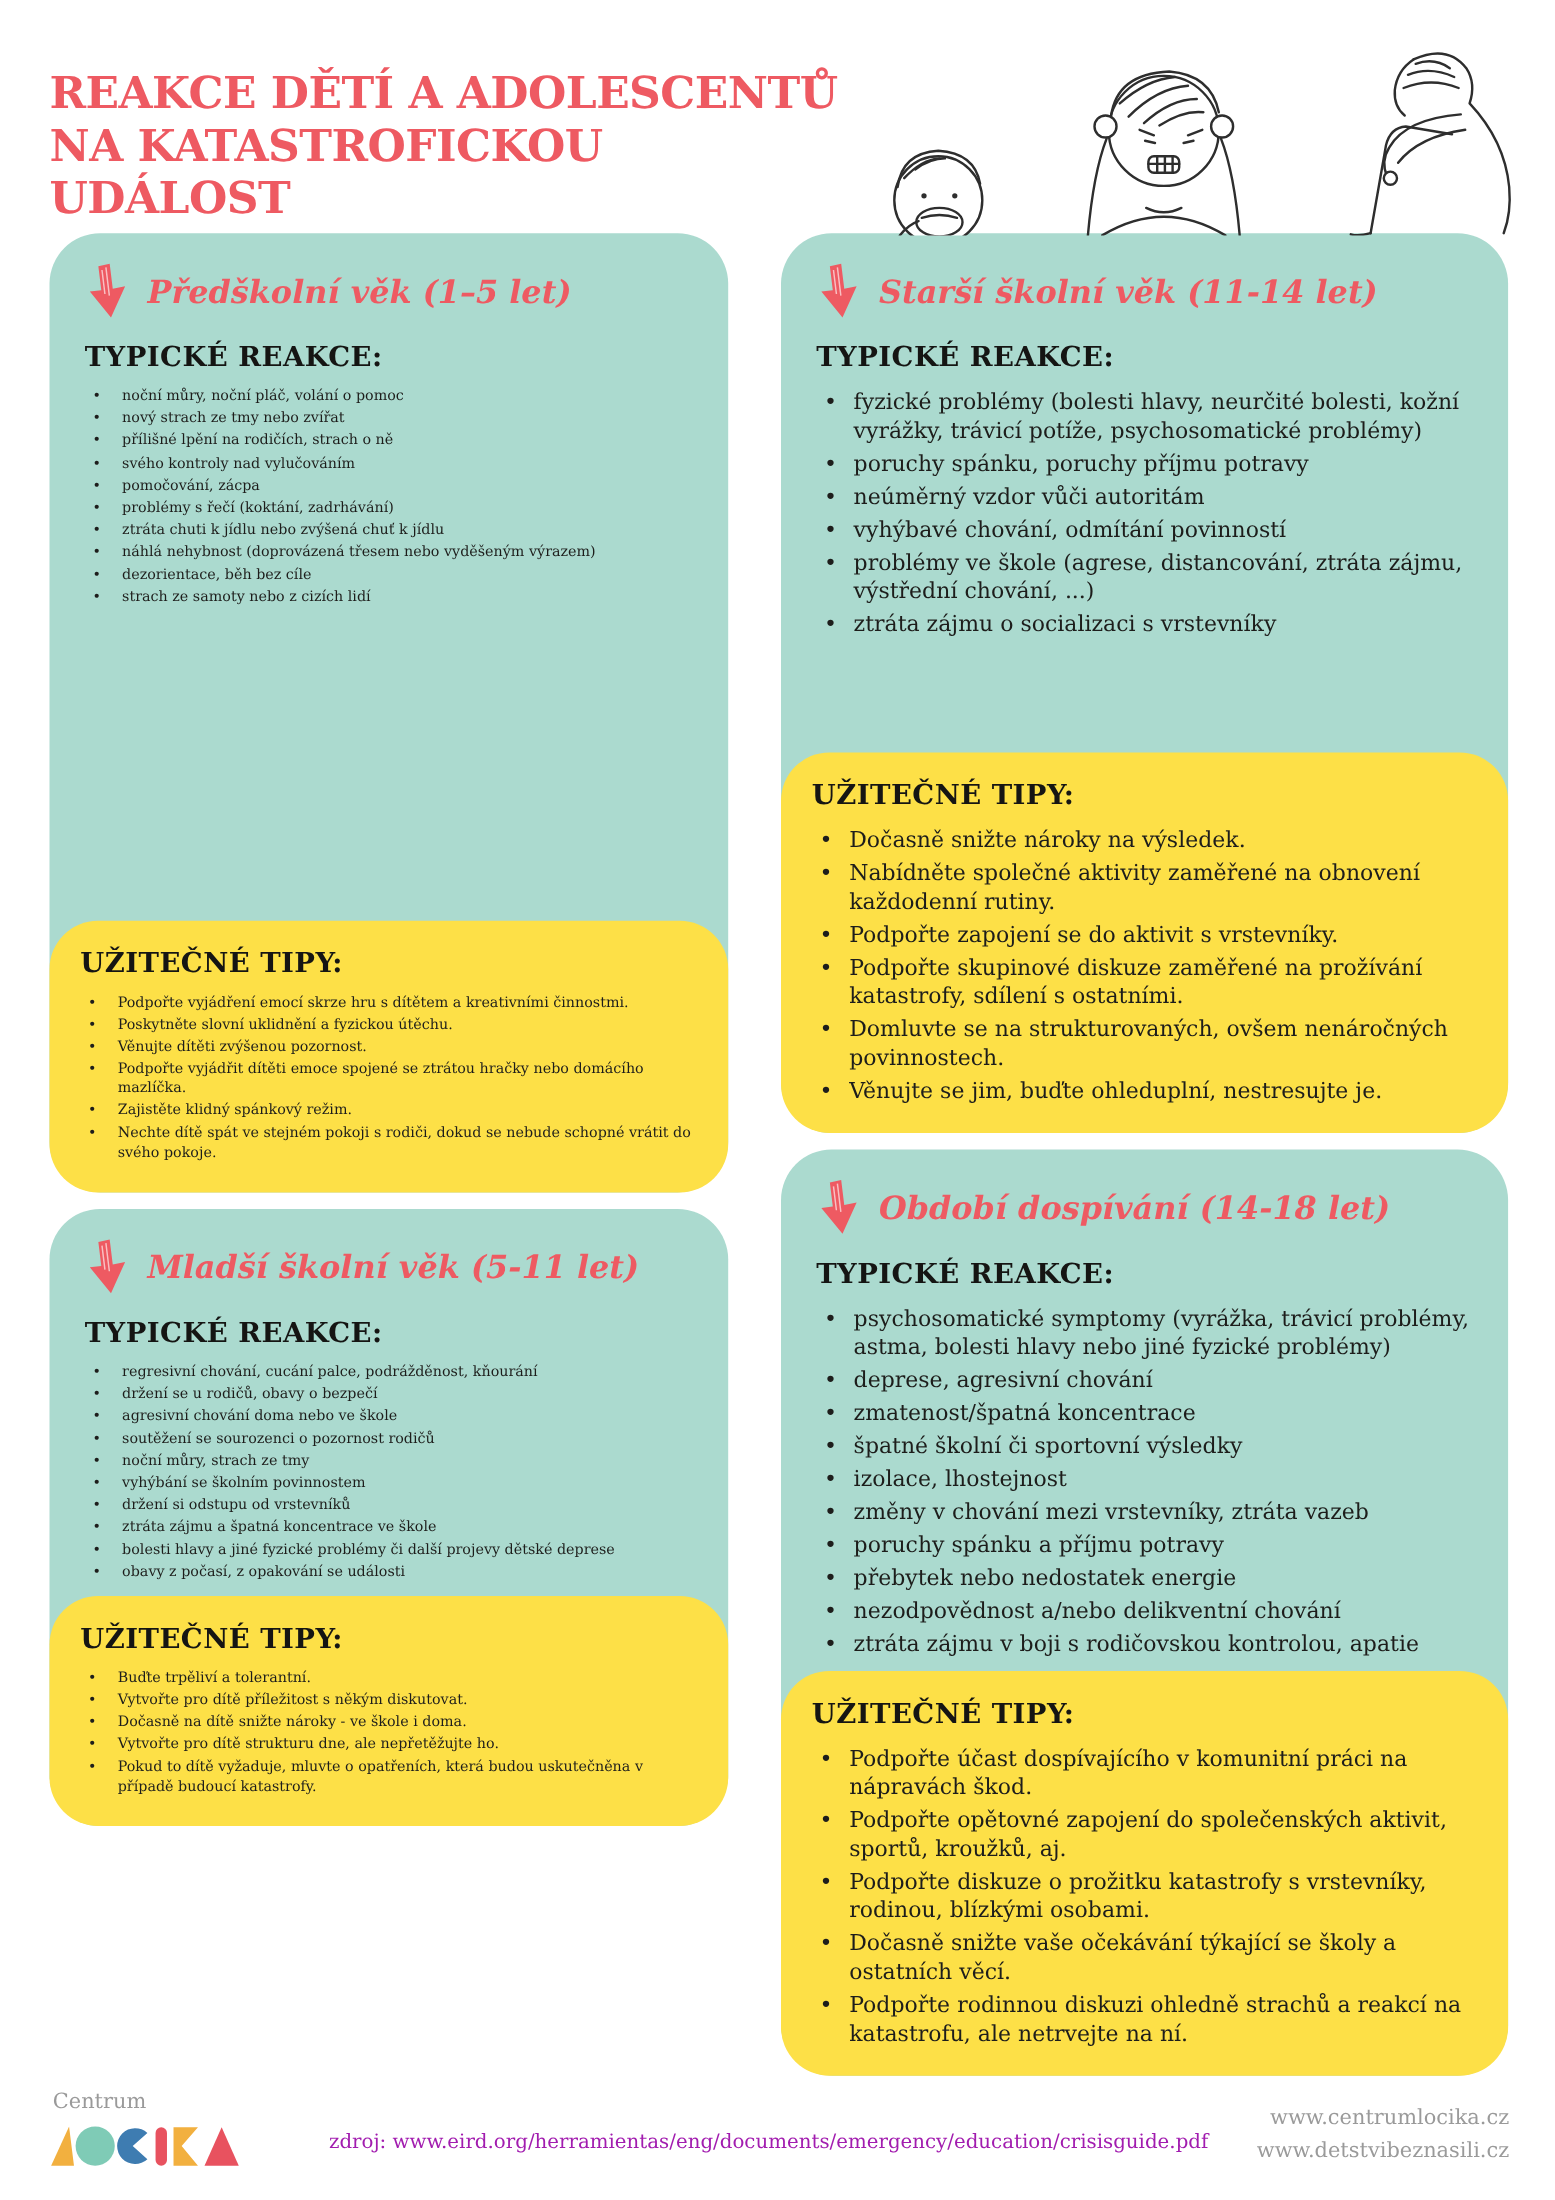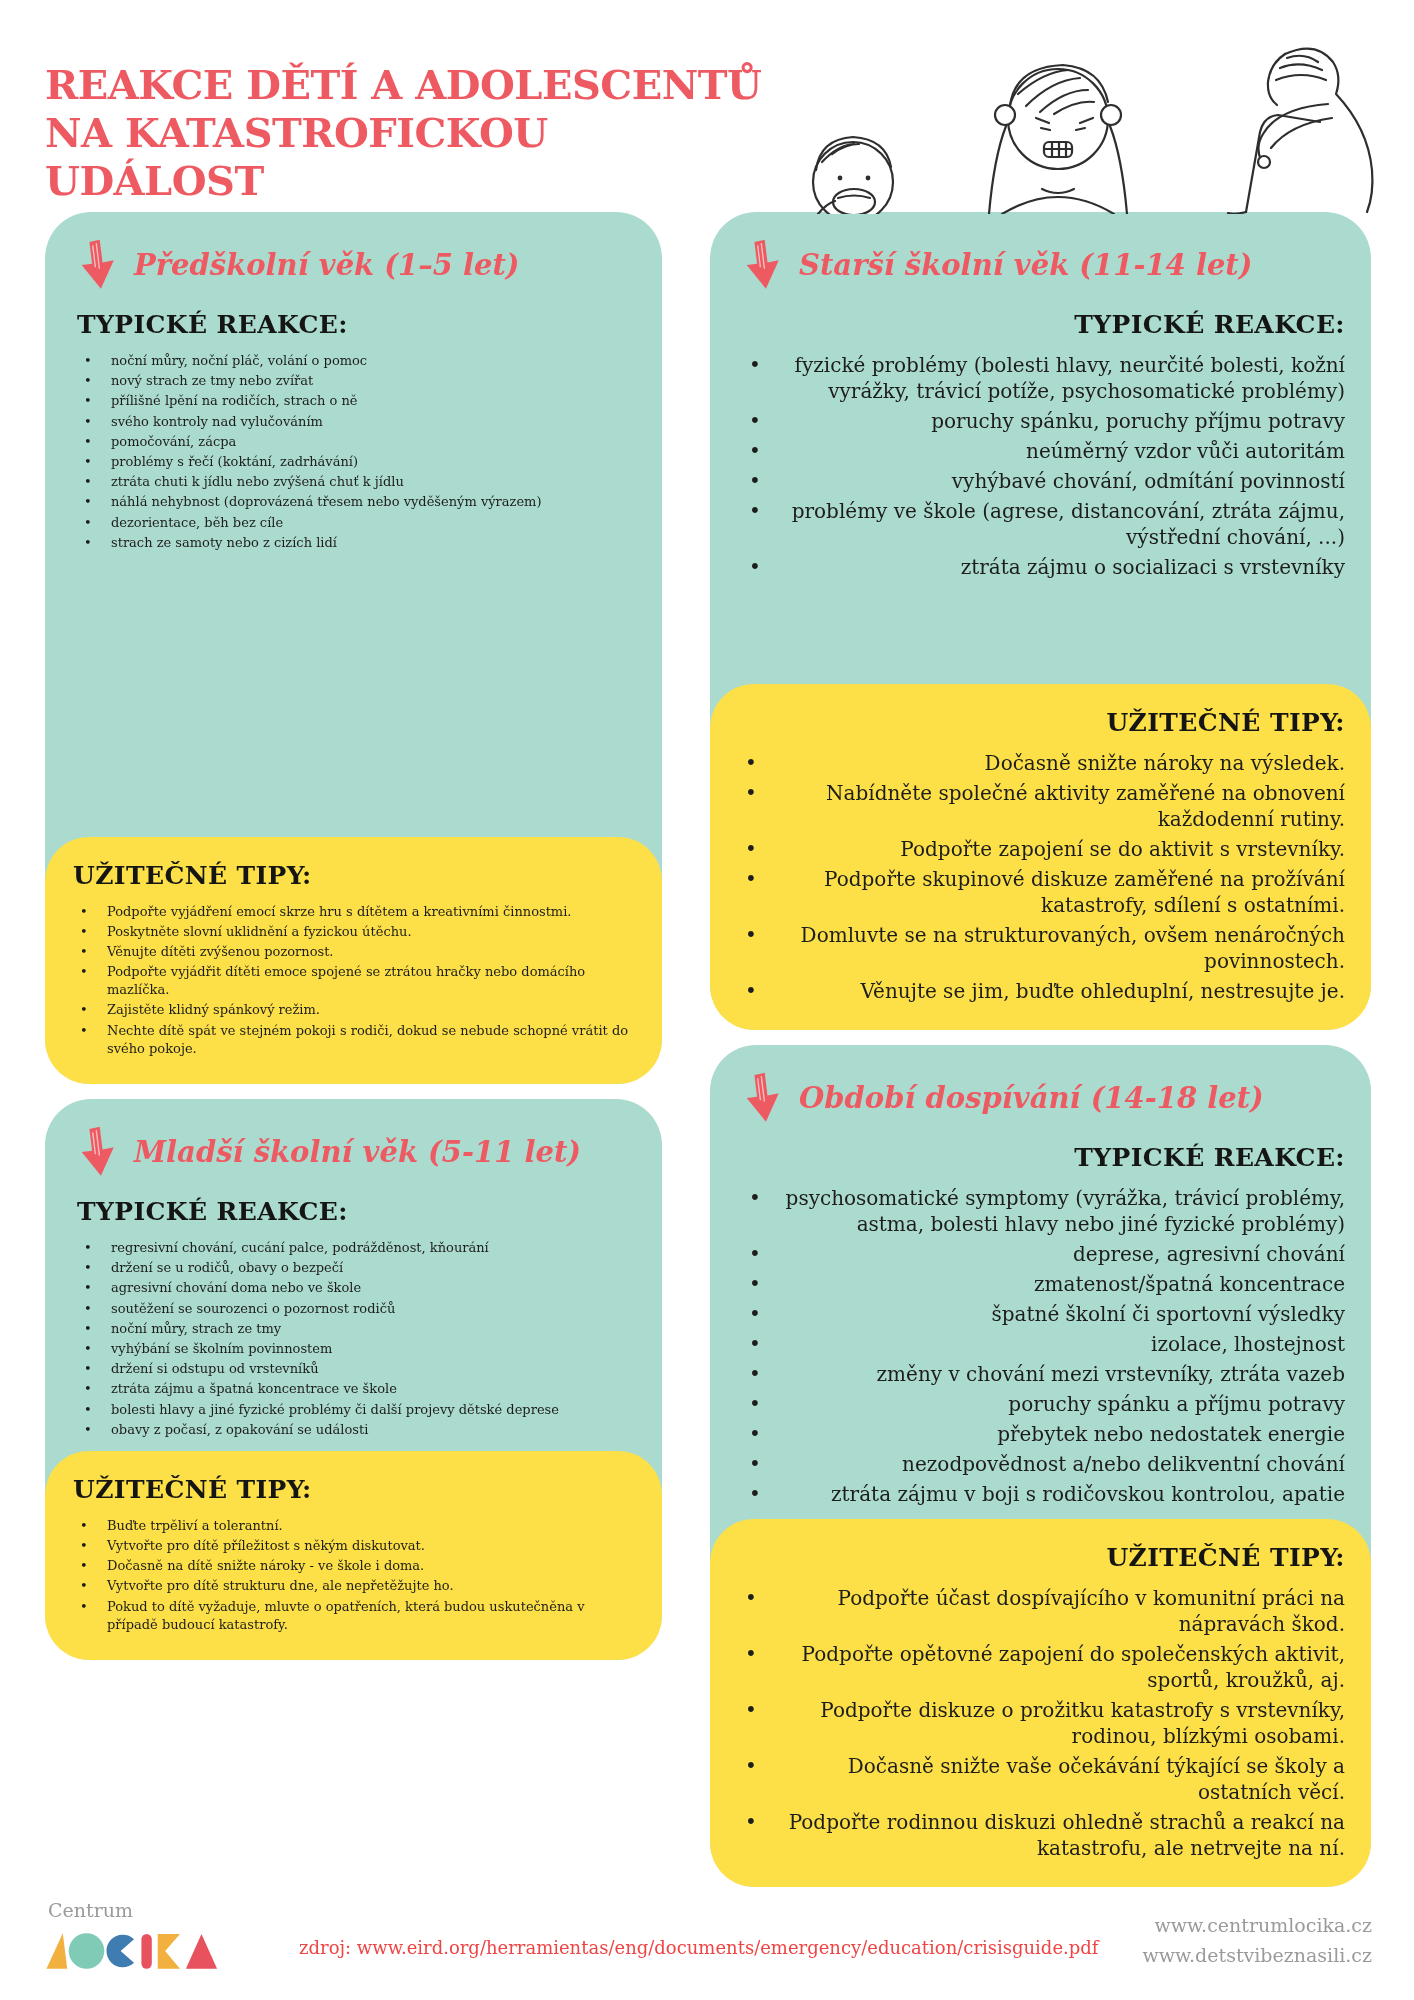--- a/index.html
+++ b/index.html
@@ -9,21 +9,21 @@
   
   .header{position:relative;padding:34px 0 0 45px;height:178px;}
   .title{font-weight:bold;font-size:40px;line-height:48px;letter-spacing:-0.5px;color:#ee5a62;}
   .title span{display:block;}
   .figures{position:absolute;top:12px;right:16px;width:640px;height:202px;}
 
   
   .columns{display:flex;gap:48px;margin:0 42px 0 45px;align-items:flex-start;}
   .col{display:flex;flex-direction:column;}
   .col-left{width:617px;}
-  .col-right{width:661px;text-align:right;}
+  .col-right{width:661px;}
 
   .panel{background:#abdacf;border-radius:46px;margin-bottom:15px;display:flex;flex-direction:column;}
   .panel-body{padding:26px 26px 6px 30px;margin-bottom:6px;}
   .sec-head{display:flex;align-items:center;gap:15px;padding-left:2px;font-style:italic;}
   .arrow-icon{width:42px;height:54px;flex:none;}
   .sec-title{margin:0;font-size:29px;line-height:1.12;font-weight:bold;color:#ee5a62;}
   .block-heading{margin:18px 0 12px 2px;font-size:25px;line-height:1.2;font-weight:bold;
                  color:#151513;letter-spacing:0.4px;}
   ul.blist{list-style:none;margin:0;padding:0 0 0 6px;}
   ul.blist li{position:relative;padding-left:30px;}
@@ -38,21 +38,21 @@
   .tips .block-heading{margin-top:2px;}
 
   .panel-s0{min-height:872px;}
   .panel-s1{min-height:818px;}
 
   
   .footer{position:absolute;left:45px;right:42px;bottom:24px;display:flex;align-items:flex-end;gap:24px;}
   .brand{width:210px;}
   .brand-top{font-size:19px;color:#9a9a9a;margin:0 0 5px 3px;}
   .logo-svg{width:178px;height:50px;display:block;}
-  .source{flex:1;text-align:center;color:#ef4444;font-size:18px;padding-bottom:18px;white-space:nowrap;}
+  .source{flex:1;text-align:center;color:#a21caf;font-size:18px;padding-bottom:18px;white-space:nowrap;}
   .sites{text-align:right;color:#9a9a9a;font-size:19px;line-height:1.55;padding-bottom:6px;}
 
   .sketch{stroke:#2e2e2e;stroke-width:2.2;fill:none;stroke-linecap:round;stroke-linejoin:round;}
   .sketch-fill{stroke:#2e2e2e;stroke-width:2.2;fill:#ffffff;stroke-linecap:round;stroke-linejoin:round;}
 </style>
 </head>
 <body>
 
 <div class="page">
 

